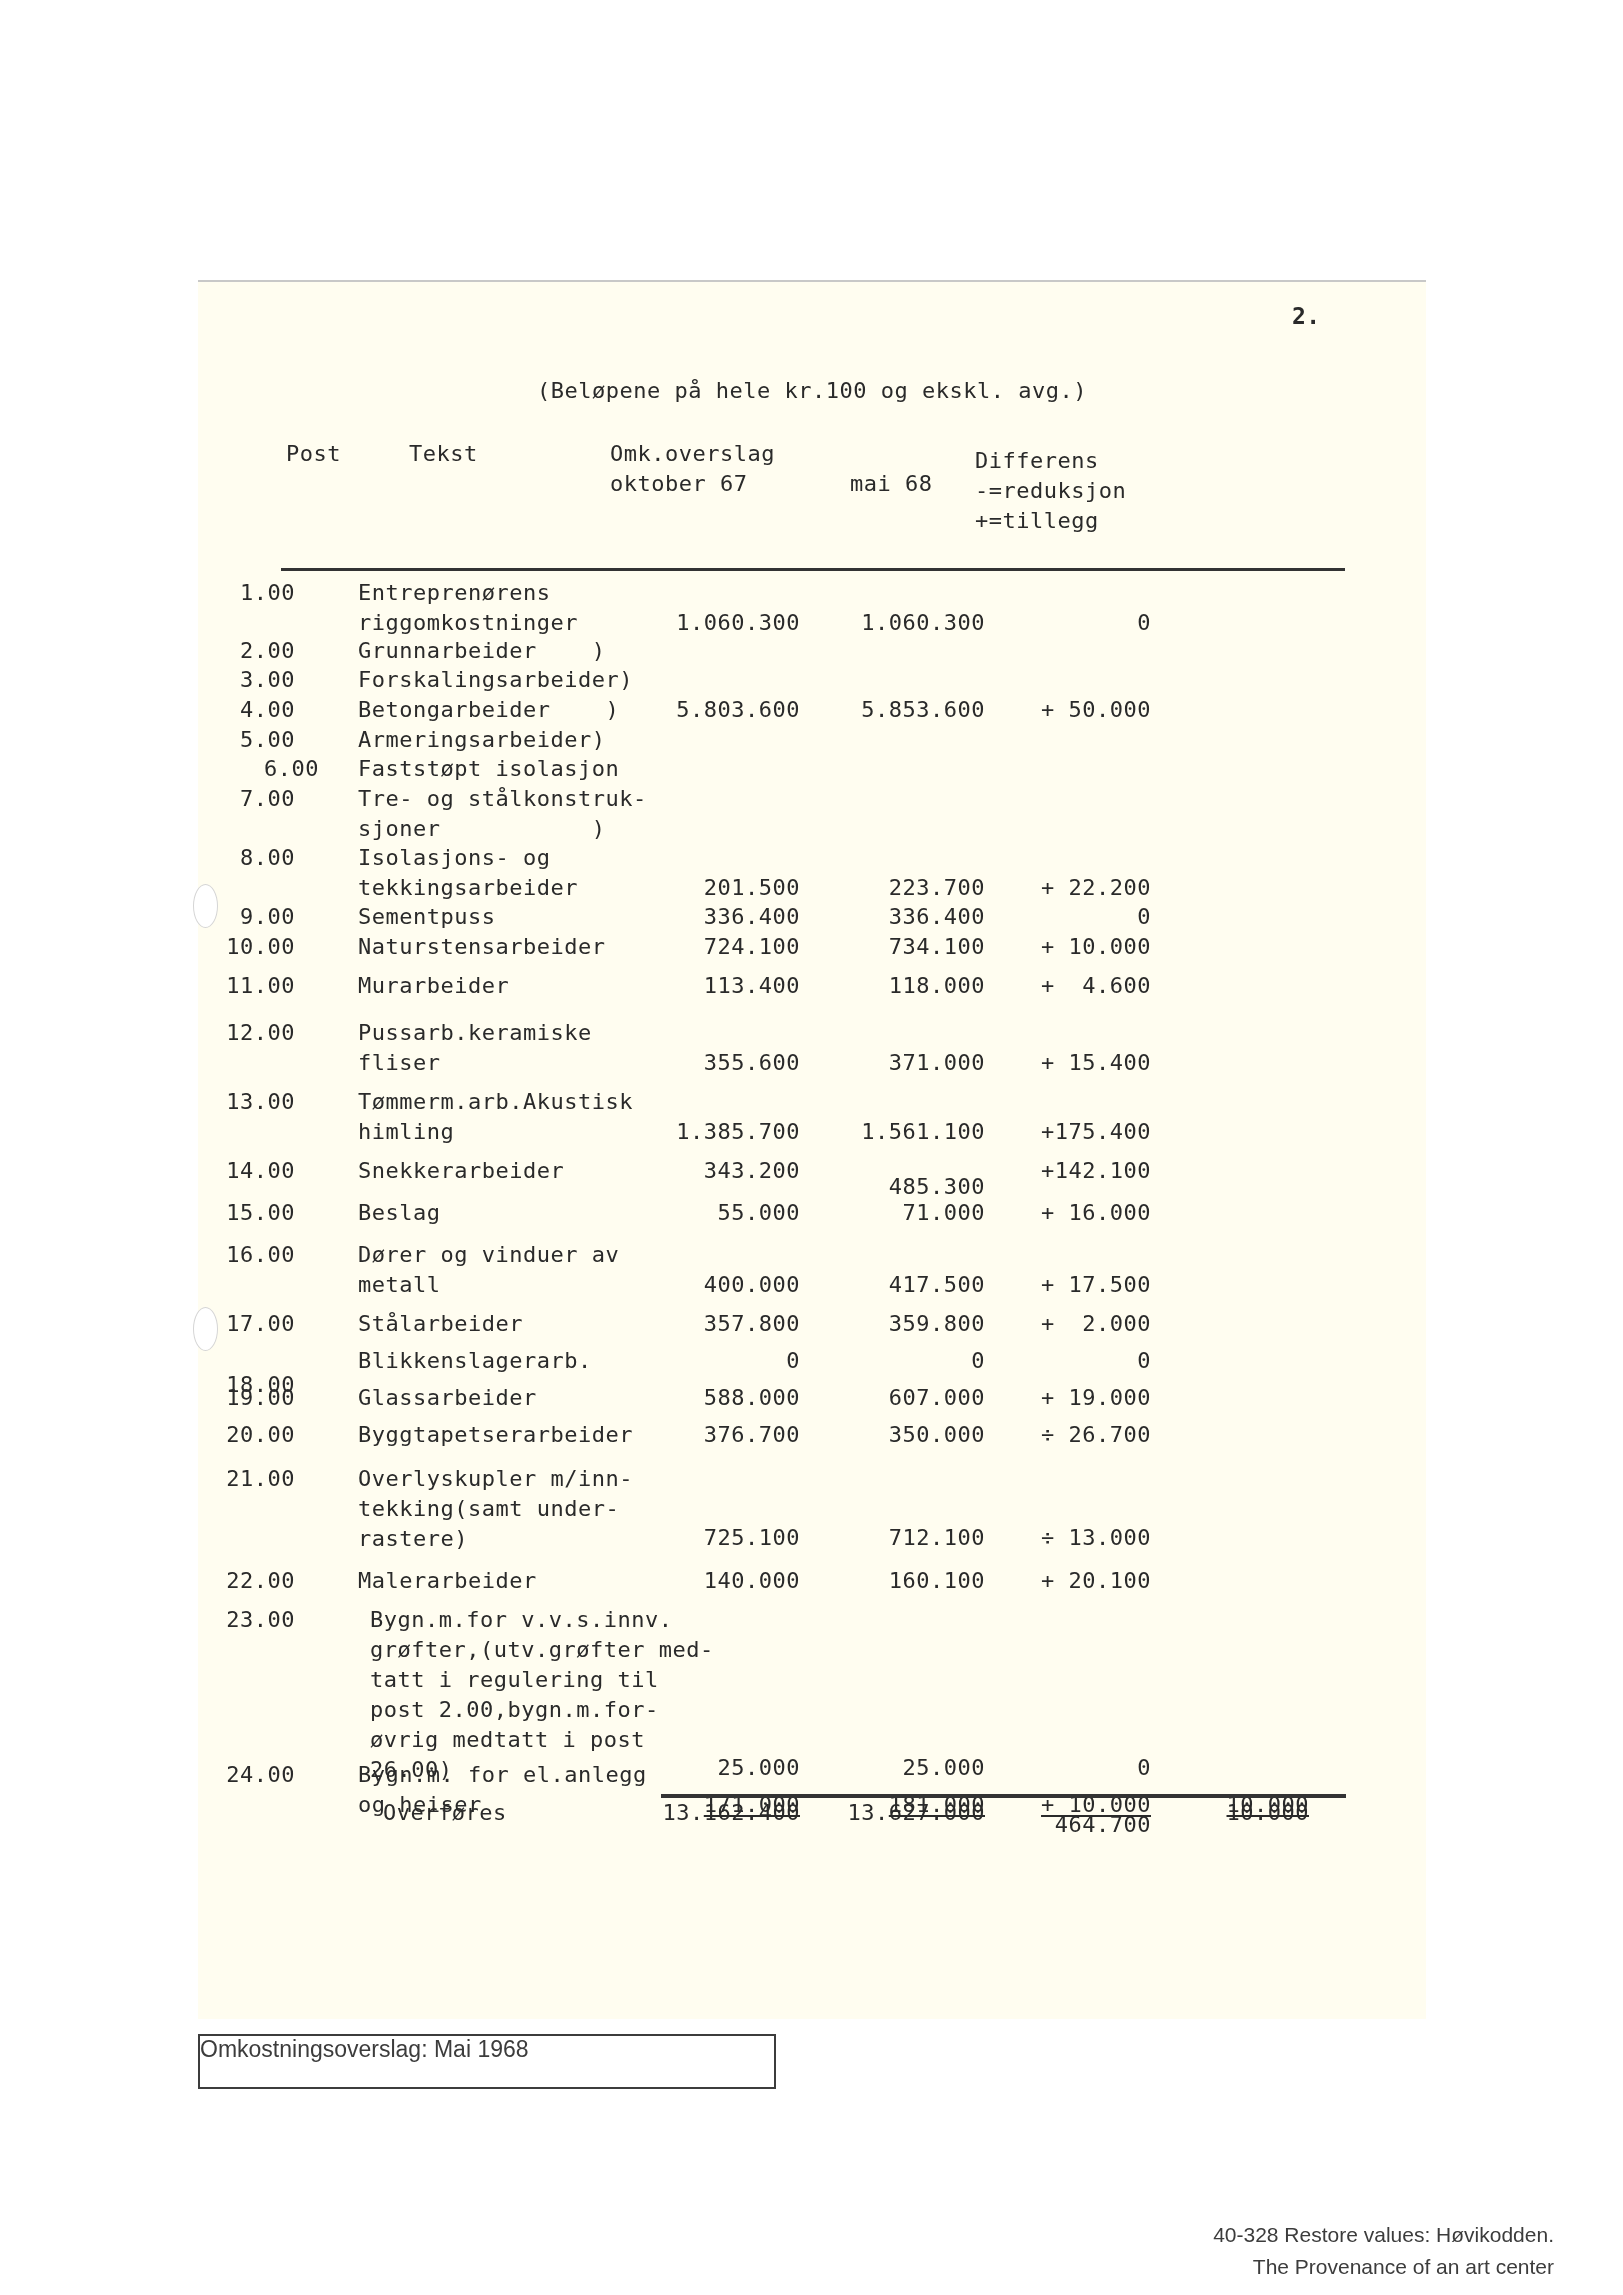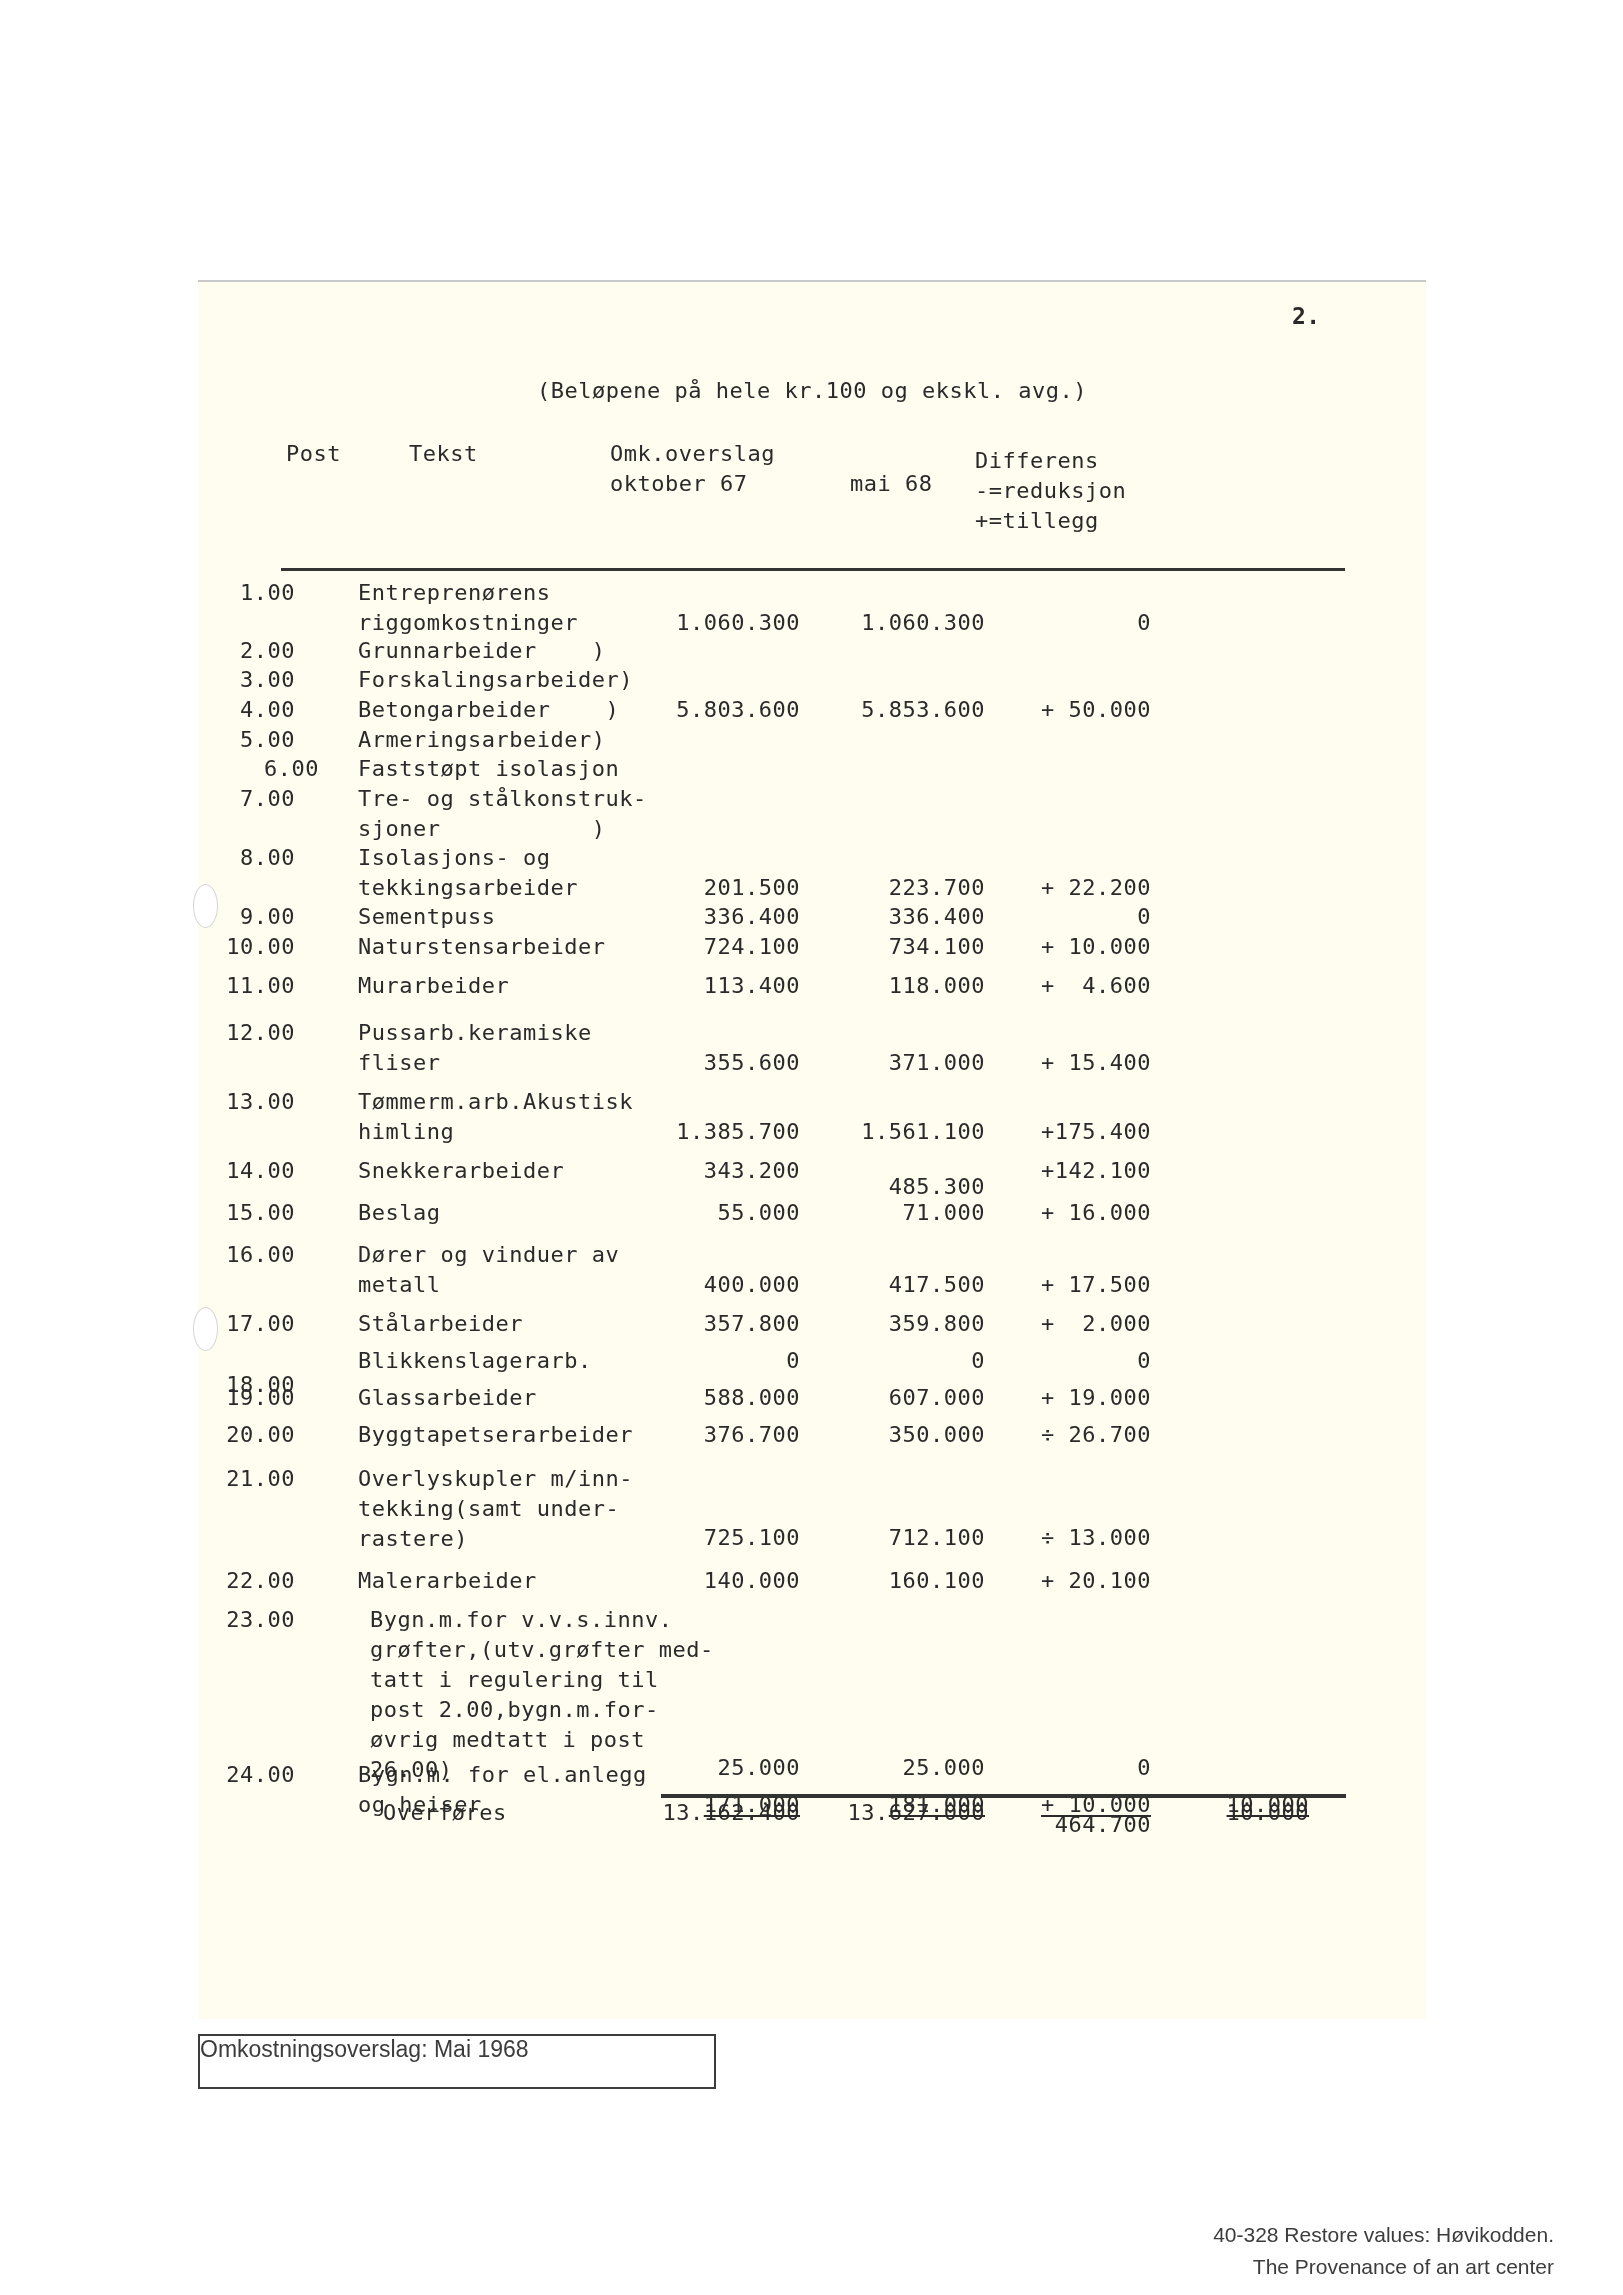--- a/index.html
+++ b/index.html
@@ -26,21 +26,21 @@
   .text { position:absolute; left:160px; }
   .num { position:absolute; text-align:right; }
   .c1 { left:463px; width:139px; }
   .c2 { left:648px; width:139px; }
   .c3 { left:814px; width:139px; }
   .c4 { left:972px; width:139px; }
   .ul { text-decoration:underline; text-underline-offset:2.8px; }
   .rule-bot { position:absolute; left:463px; width:685px; height:3.7px; background:#333; }
   .hole { position:absolute; width:23px; height:42px; border-radius:50%; border:0.9px solid #d5d5d5; background:#ffffff; left:-4.6px; }
   .caption-box {
-    position:absolute; left:198px; top:2034px; width:518px; height:55px;
+    position:absolute; left:198px; top:2034px; width:578px; height:55px;
     border:2.3px solid #3c3c3c; box-sizing:border-box;
   }
   .caption { font-family:"Liberation Sans",sans-serif; font-size:23px; color:#3c3c3c; position:absolute; left:0; top:0; line-height:26px; white-space:nowrap; }
   .footer { position:absolute; right:69px; top:2219px; text-align:right; font-family:"Liberation Sans",sans-serif; font-size:21px; color:#3c3c3c; line-height:32px; }
 </style>
 </head>
 <body>
 
 <div class="paper">
   <div class="tw pageno">2.</div>

